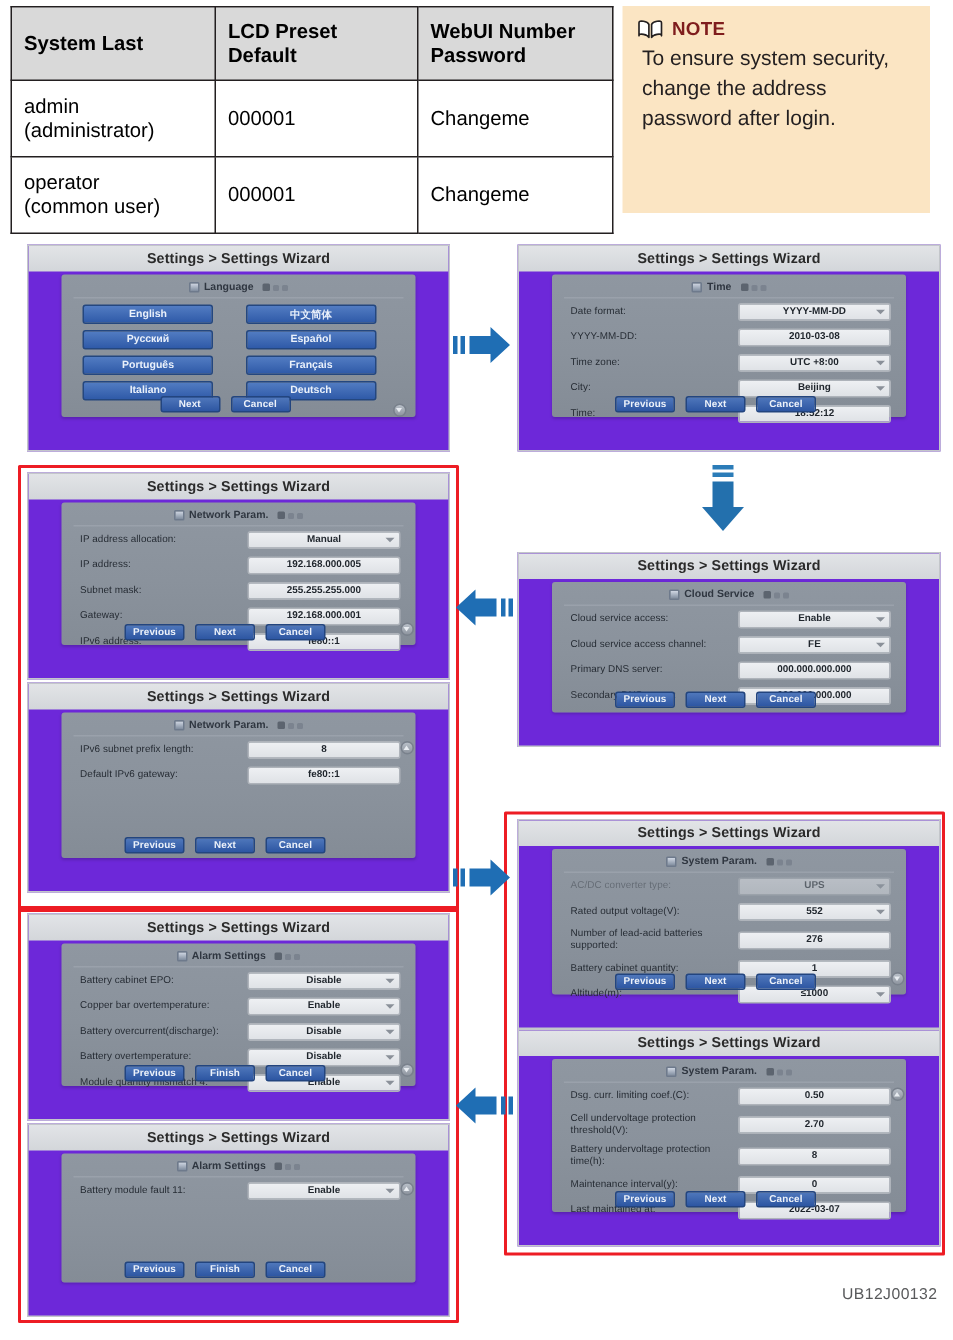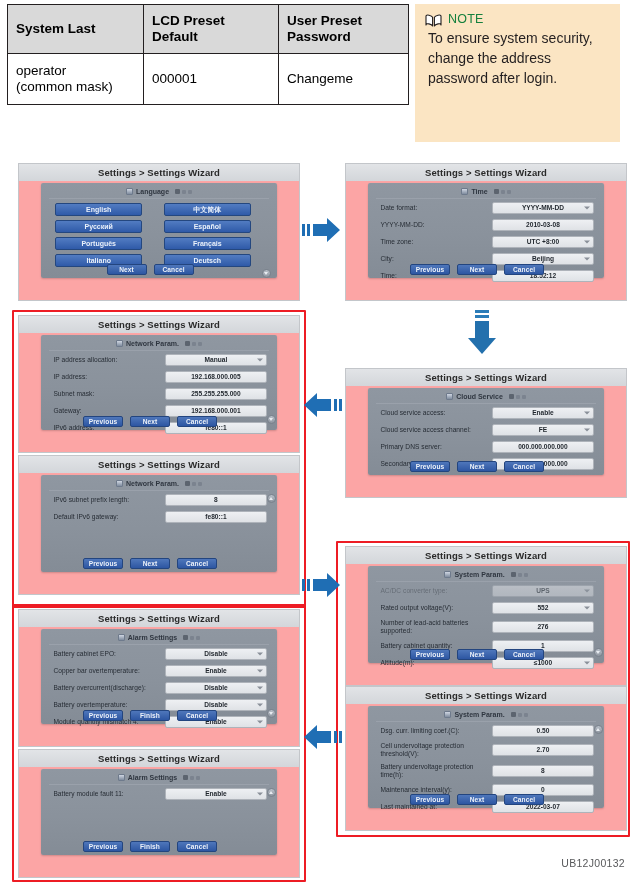--- a/index.html
+++ b/index.html
@@ -31,28 +31,28 @@
   table.pw col.c2{width:135px;}
   table.pw col.c3{width:130px;}
   .cell-2line{white-space:pre-line;}
 
   
   .note-box{
     position:absolute;left:415px;top:4px;width:205px;height:138px;
     background:#fbe5c3;box-sizing:border-box;padding:8px 10px 8px 10px;
   }
   .note-head{display:flex;align-items:center;gap:6px;margin-bottom:3px;}
-  .note-title{font-size:12.5px;font-weight:normal;color:#15803d;letter-spacing:.2px;}
+  .note-title{font-size:12.5px;font-weight:bold;color:#7f1d1d;letter-spacing:.2px;}
   .note-body{font-size:14px;color:#231f20;line-height:1.42;padding-left:3px;}
   .book-icon{display:inline-block;width:17px;height:13px;position:relative;}
 
   
   .panel{
     position:absolute;
-    background:#fca5a5;
+    background:#6d28d9;
     border:1px solid #c3c6ca;
     box-sizing:border-box;
     overflow:hidden;
   }
   .panel .titlebar{
     height:17px;width:100%;
     display:flex;align-items:center;justify-content:center;
     color:#2a2a2a;font-size:9.5px;font-weight:bold;
     background:linear-gradient(#e2e4e7,#d3d6da);
     letter-spacing:.1px;
@@ -158,28 +158,34 @@
     <colgroup>
         <col class="c1">
         <col class="c2">
         <col class="c3">
       </colgroup>
     <thead>
       <tr>
         <th><span class="cell-2line">System Last</span></th>
         <th><span class="cell-2line">LCD Preset
 Default</span></th>
-        <th><span class="cell-2line">User Preset
+        <th><span class="cell-2line">WebUI Number
 Password</span></th>
       </tr>
     </thead>
     <tbody>
       <tr>
+        <td><span class="cell-2line">admin
+(administrator)</span></td>
+        <td><span>000001</span></td>
+        <td><span>Changeme</span></td>
+      </tr>
+      <tr>
         <td><span class="cell-2line">operator
-(common mask)</span></td>
+(common user)</span></td>
         <td><span>000001</span></td>
         <td><span>Changeme</span></td>
       </tr>
     </tbody>
   </table>
 
   <div class="note-box">
     <div class="note-head">
       <span class="book-icon">
         <svg width="17" height="13" viewBox="0 0 17 13">

